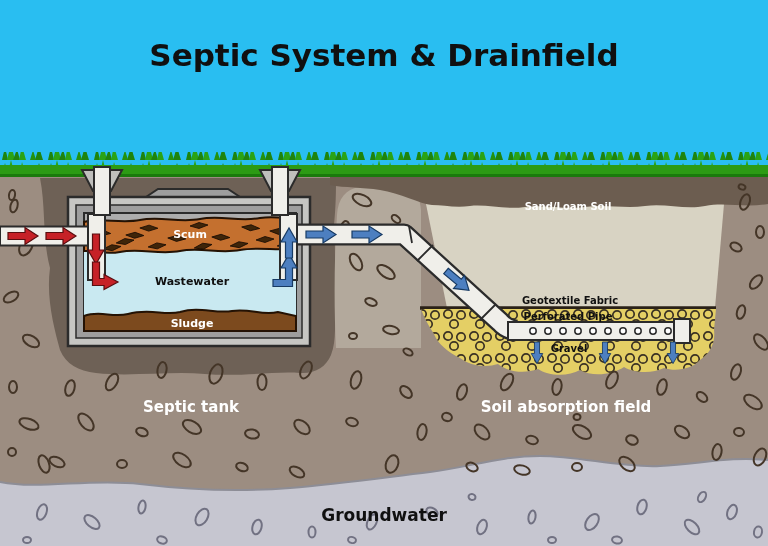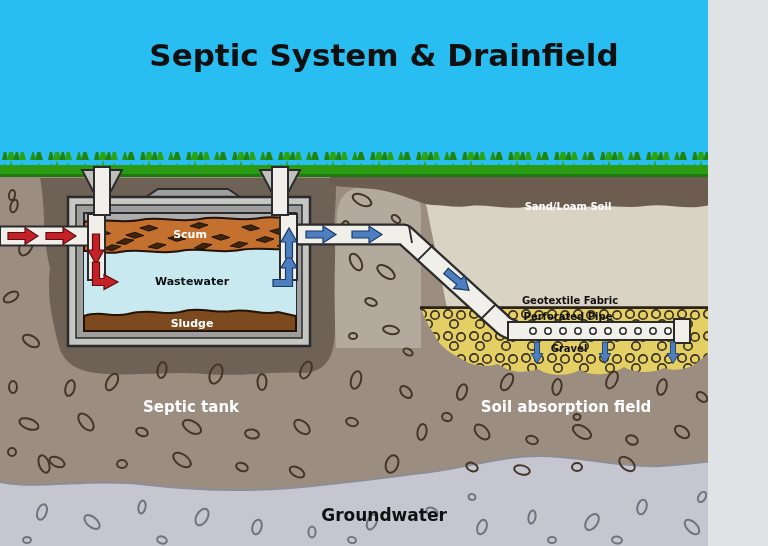--- a/index.html
+++ b/index.html
@@ -1,16 +1,16 @@
 <!DOCTYPE html>
 <html><head>
 <meta charset="utf-8">
 <style>
   html,body{margin:0;padding:0;background:#dfe3e6;}
-  .stage{width:708px;height:546px;position:relative;overflow:hidden;}
+  .stage{width:768px;height:546px;position:relative;overflow:hidden;}
   svg{display:block;}
   text{font-family:"DejaVu Sans","Liberation Sans",sans-serif;font-weight:bold;text-anchor:middle;}
   .w{fill:#ffffff;} .b{fill:#101010;}
   .t31{font-size:31px;} .t17{font-size:17px;} .t15{font-size:15px;}
   .t11{font-size:11px;} .t10{font-size:10px;}
   .st{fill:none;stroke:#443527;stroke-width:2;}
   .gw{fill:none;stroke:#717182;stroke-width:2;}
   .red{fill:#C62127;stroke:#5A0E10;stroke-width:1.2;}
   .blue{fill:#4D7FC0;stroke:#173A63;stroke-width:1.2;}
   .streak{fill:#3F2509;stroke:#140A02;stroke-width:0.8;}

